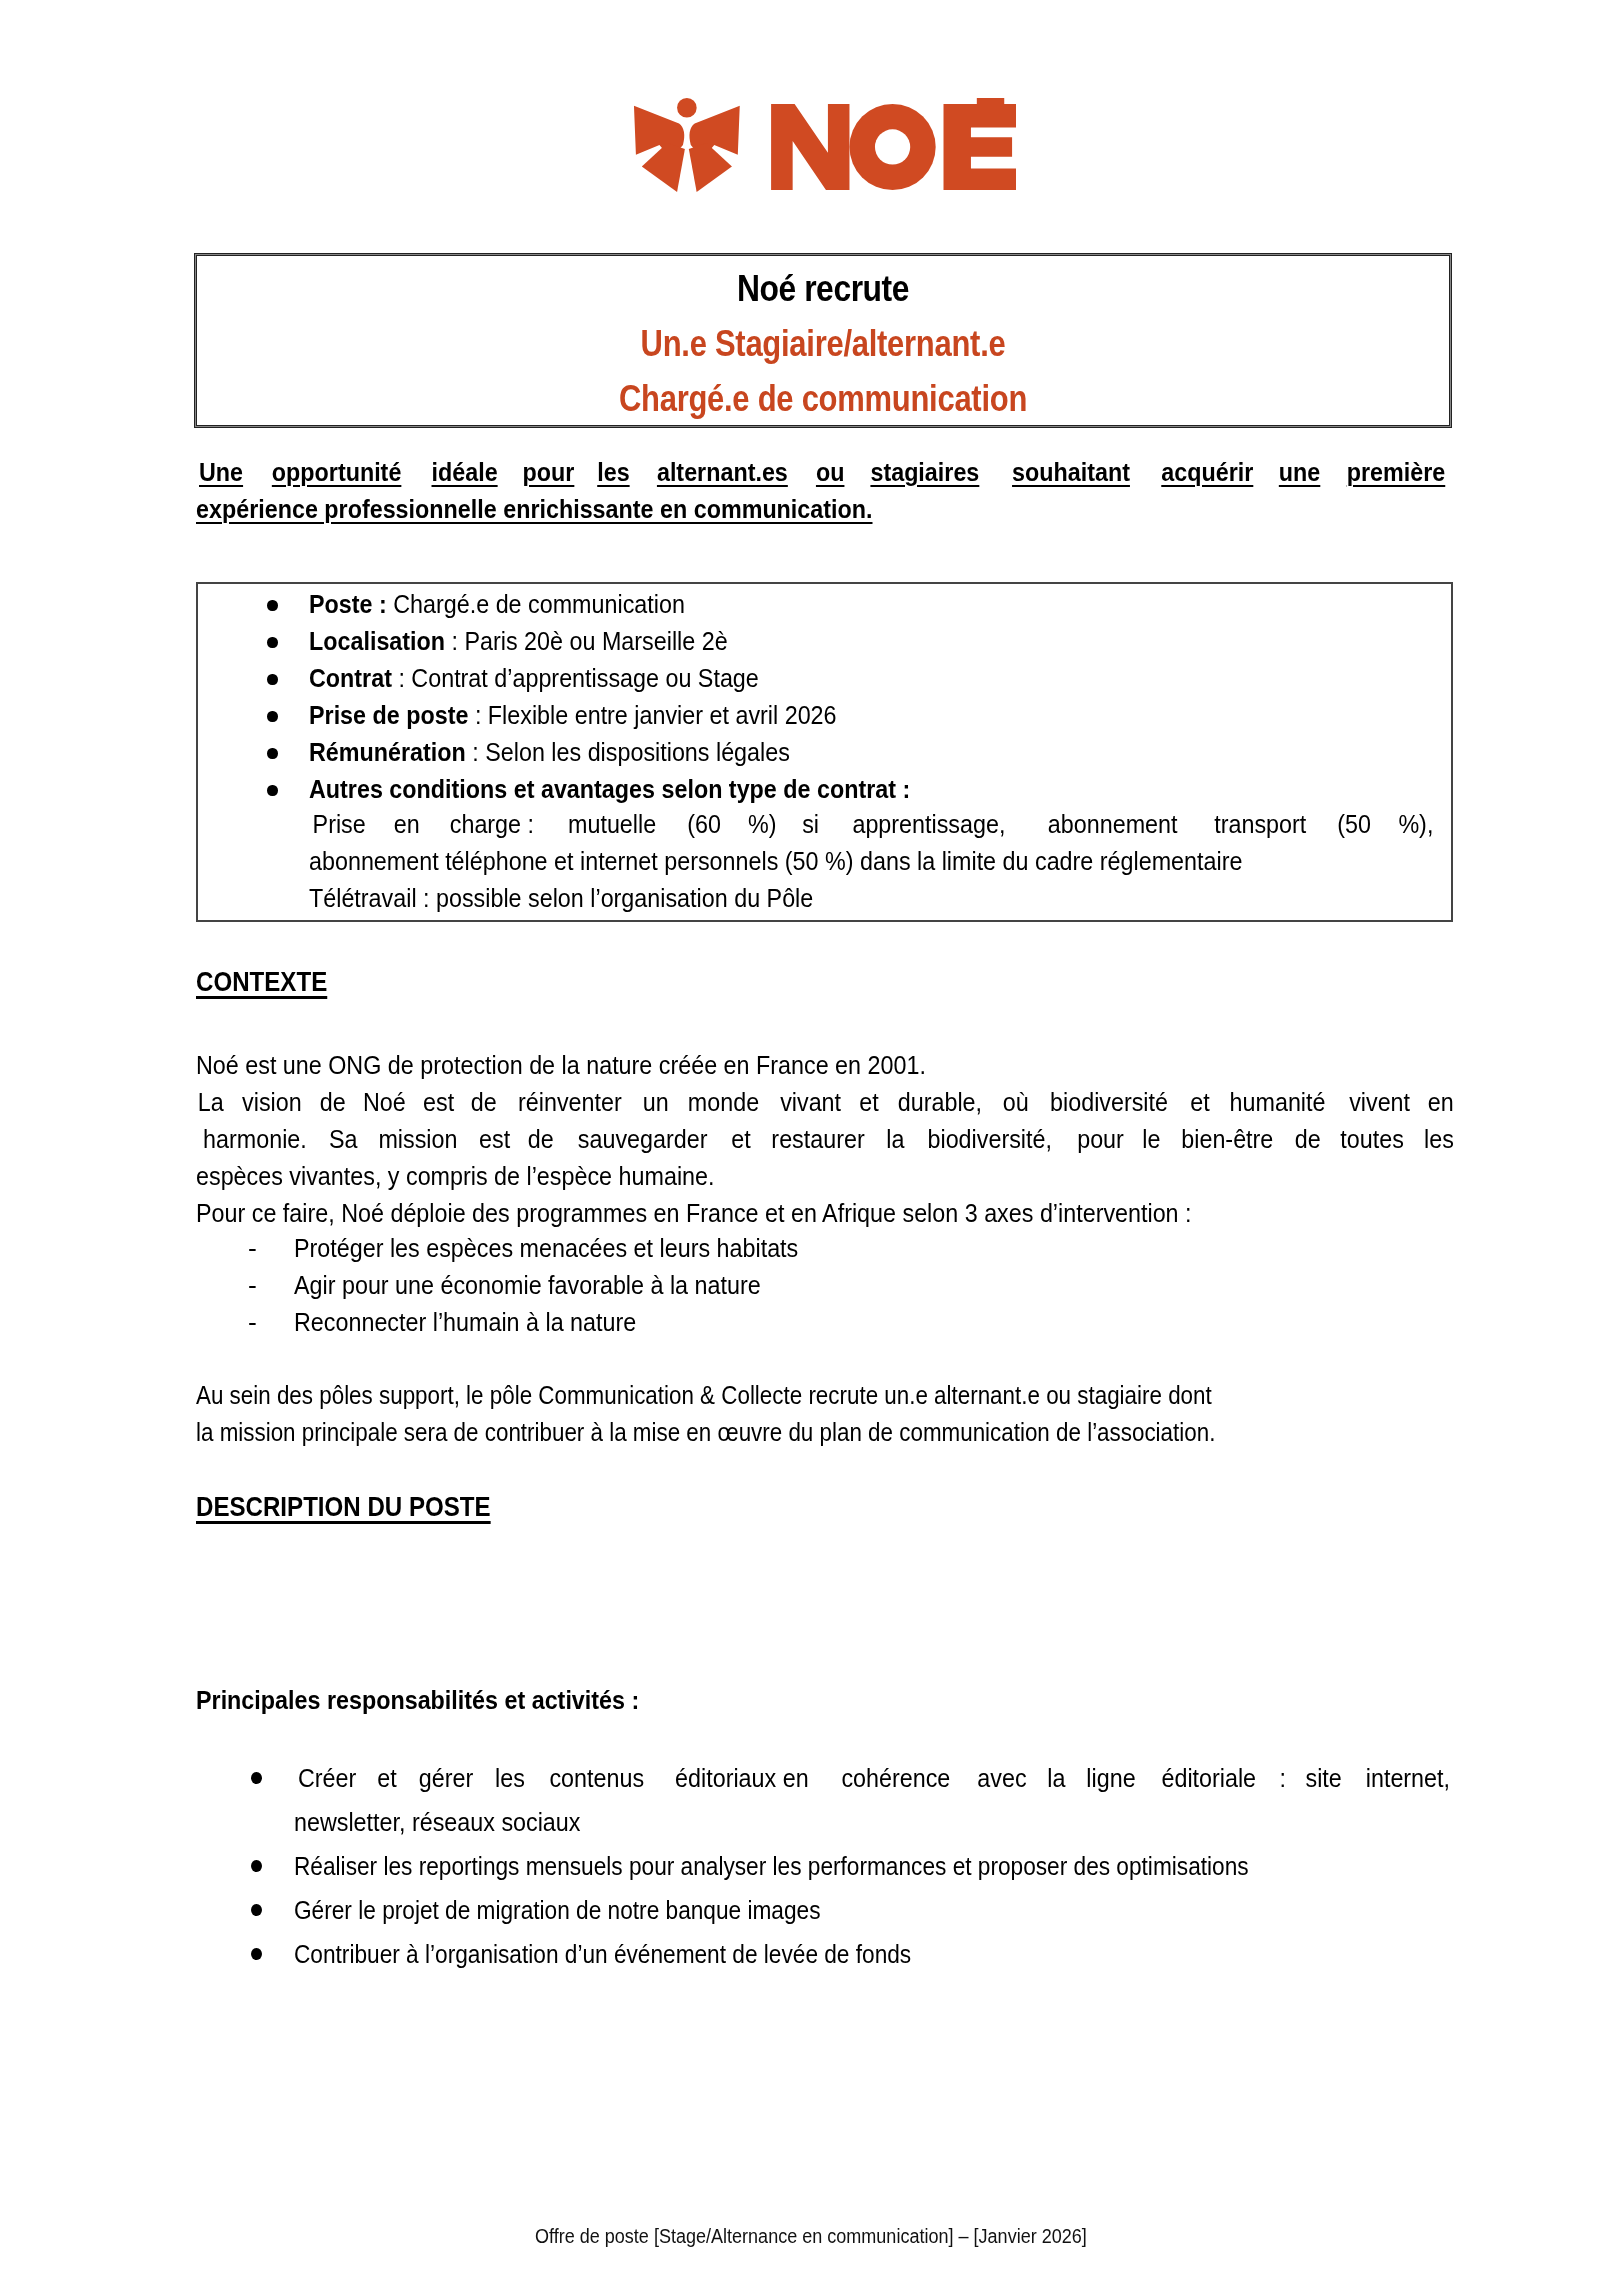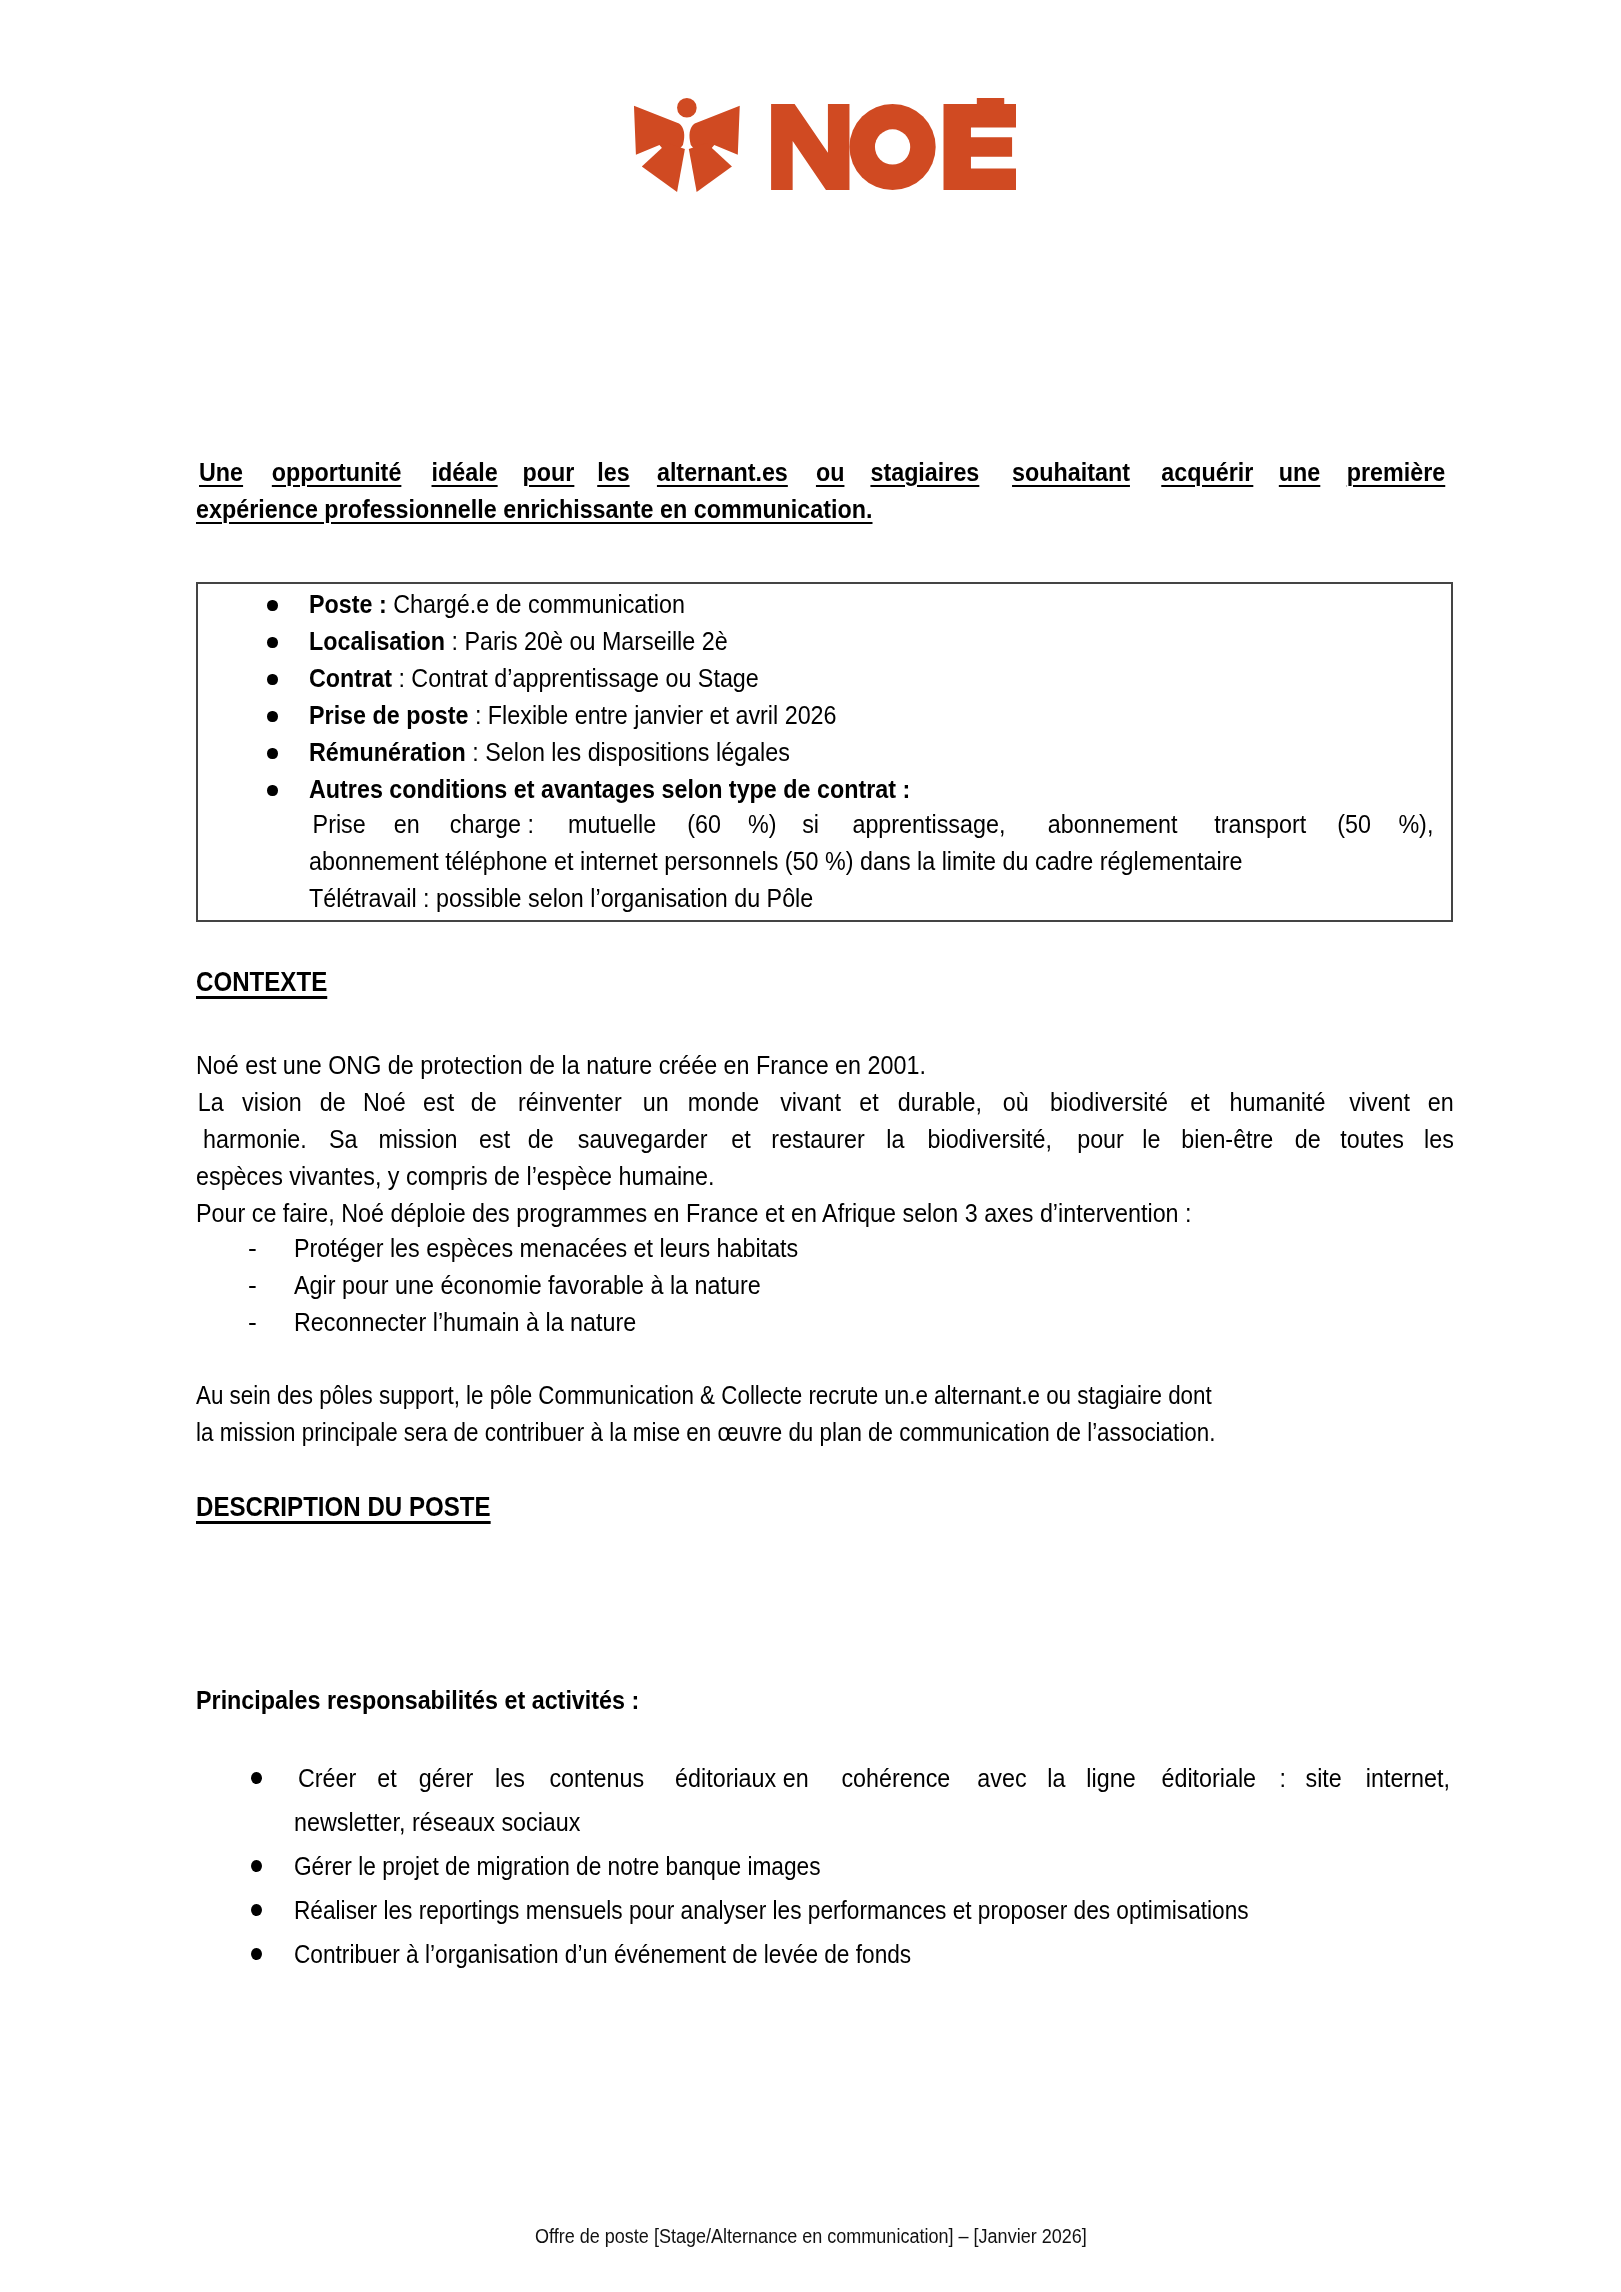--- a/index.html
+++ b/index.html
@@ -64,20 +64,25 @@
 
       <path fill="#D04A22" d="M142 8 L166 8 L200 58 L200 8 L222 8 L222 96 L198 96 L164 46 L164 96 L142 96 Z"></path>
 
       <circle cx="266" cy="52" r="44" fill="#D04A22"></circle>
       <circle cx="266" cy="52" r="18" fill="#ffffff"></circle>
 
       <path fill="#D04A22" d="M318 8 L352 8 L352 2 L380 2 L380 8 L392 8 L392 32 L346 32 L346 42 L388 42 L388 62 L346 62 L346 74 L392 74 L392 96 L318 96 Z"></path>
     </svg>
   </div>
 
+  <div class="abs title-box">
+    <div class="title-line title-main">Noé recrute</div>
+    <div class="title-line title-sub l1">Un.e Stagiaire/alternant.e</div>
+    <div class="title-line title-sub l2">Chargé.e de communication</div>
+  </div>
 
   <div class="abs" style="left:196px; top:454px; width:1256px;">
     <div class="bold u" style="font-size:26.5px; line-height:37px; display:flex; justify-content:space-between; white-space:nowrap;" id="intro-line1">
         <span style="display: inline-block; transform: scaleX(0.88); transform-origin: center center;">Une</span>
         <span style="display: inline-block; transform: scaleX(0.88); transform-origin: center center;">opportunité</span>
         <span style="display: inline-block; transform: scaleX(0.88); transform-origin: center center;">idéale</span>
         <span style="display: inline-block; transform: scaleX(0.88); transform-origin: center center;">pour</span>
         <span style="display: inline-block; transform: scaleX(0.88); transform-origin: center center;">les</span>
         <span style="display: inline-block; transform: scaleX(0.88); transform-origin: center center;">alternant.es</span>
         <span style="display: inline-block; transform: scaleX(0.88); transform-origin: center center;">ou</span>
@@ -229,25 +234,25 @@
           <span style="display: inline-block; transform: scaleX(0.88); transform-origin: center center;">:</span>
           <span style="display: inline-block; transform: scaleX(0.88); transform-origin: center center;">site</span>
           <span style="display: inline-block; transform: scaleX(0.88); transform-origin: center center;">internet,</span>
         </div>
       <div class="txt narrow" style="position:absolute; left:98px; top:44px;">newsletter, réseaux sociaux</div>
     </div>
 
     <div id="resp-others">
         <div style="position: relative; height: 44px;">
           <span class="bullet-dot" style="left: 55px; top: 11.8px;"></span>
-          <span class="txt" style="position: absolute; left: 98px; transform: scaleX(0.855);">Gérer le projet de migration de notre banque images</span>
+          <span class="txt" style="position: absolute; left: 98px; transform: scaleX(0.855);">Réaliser les reportings mensuels pour analyser les performances et proposer des optimisations</span>
         </div>
         <div style="position: relative; height: 44px;">
           <span class="bullet-dot" style="left: 55px; top: 11.8px;"></span>
-          <span class="txt" style="position: absolute; left: 98px; transform: scaleX(0.855);">Réaliser les reportings mensuels pour analyser les performances et proposer des optimisations</span>
+          <span class="txt" style="position: absolute; left: 98px; transform: scaleX(0.855);">Gérer le projet de migration de notre banque images</span>
         </div>
         <div style="position: relative; height: 44px;">
           <span class="bullet-dot" style="left: 55px; top: 11.8px;"></span>
           <span class="txt" style="position: absolute; left: 98px; transform: scaleX(0.855);">Contribuer à l’organisation d’un événement de levée de fonds</span>
         </div>
       </div>
   </div>
 
   <div class="abs footer">
     <span>Offre de poste [Stage/Alternance en communication] – [Janvier 2026]</span>

